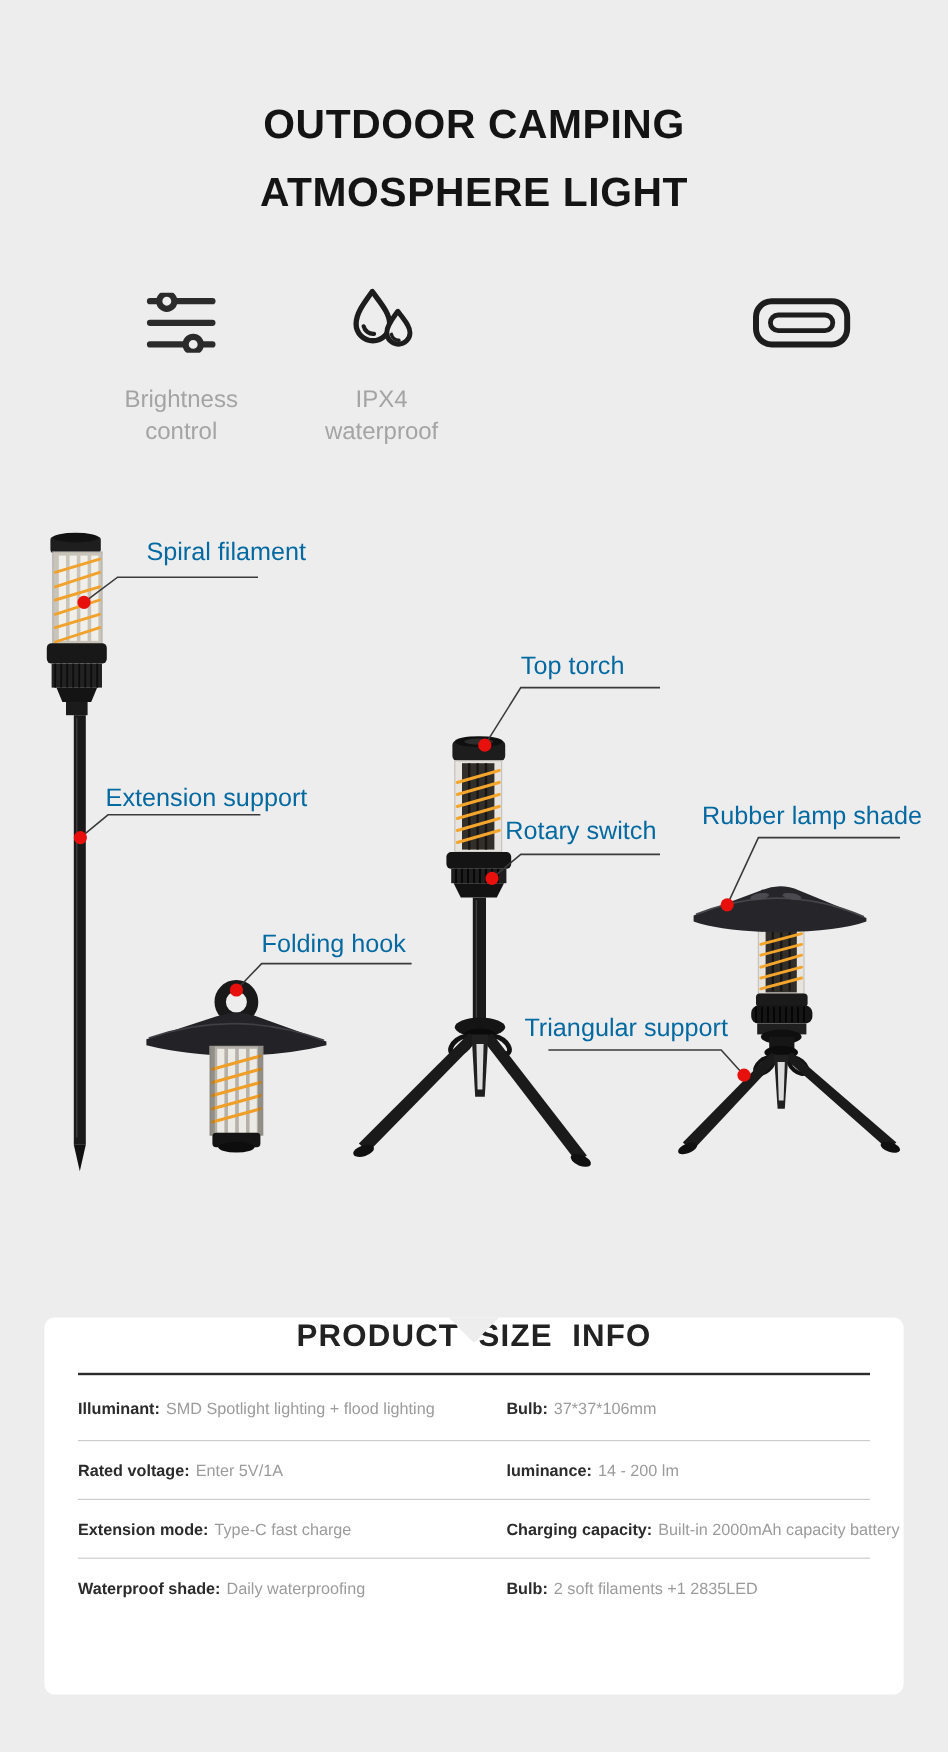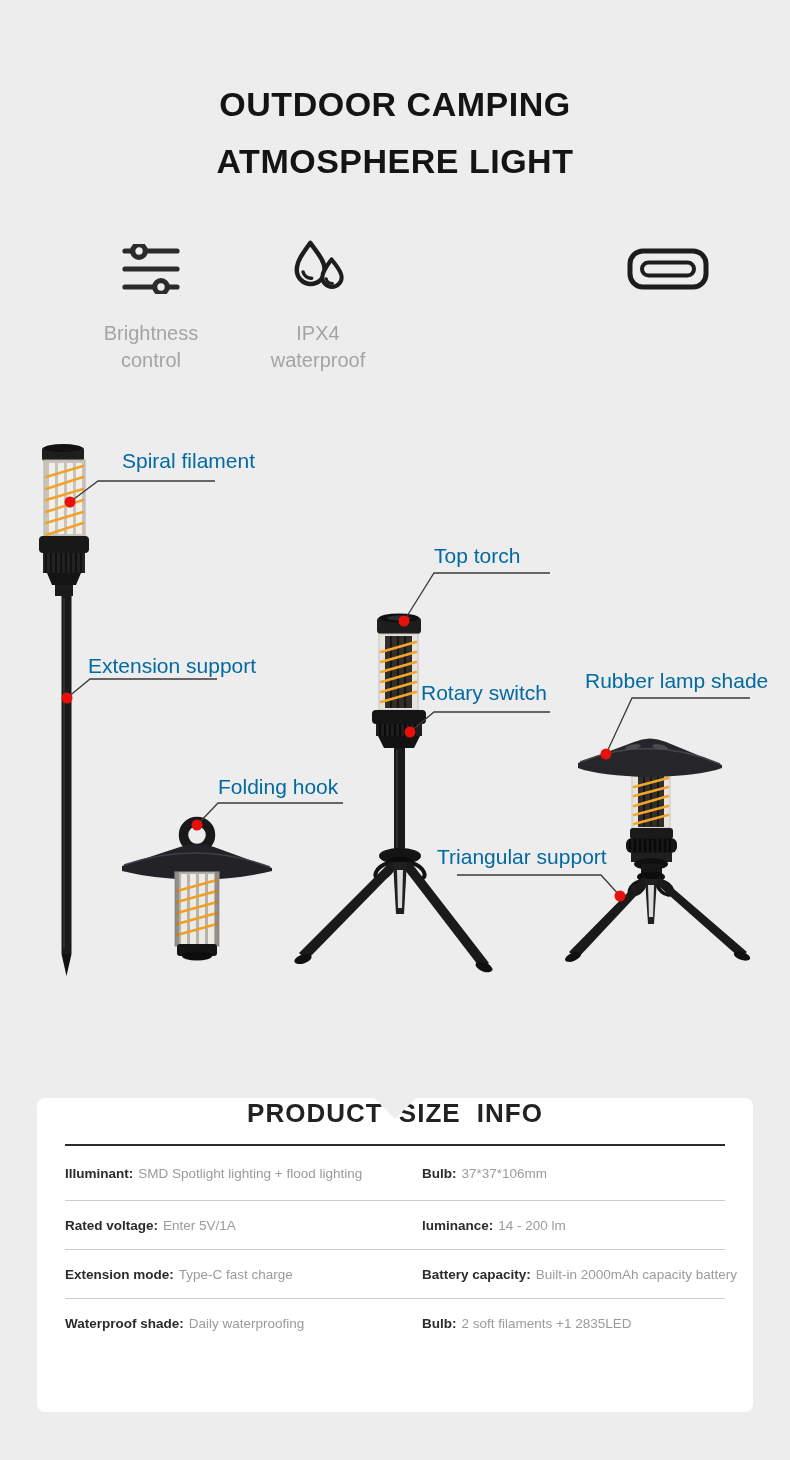--- a/index.html
+++ b/index.html
@@ -304,21 +304,21 @@
       <div class="cell">
         <b>luminance:</b><span>14 - 200 lm</span>
       </div>
     </div>
 
     <div class="specrow">
       <div class="cell">
         <b>Extension mode:</b><span>Type-C fast charge</span>
       </div>
       <div class="cell">
-        <b>Battery capacity:</b><span>Built-in 2000mAh capacity battery</span>
+        <b>Charging capacity:</b><span>Built-in 2000mAh capacity battery</span>
       </div>
     </div>
 
     <div class="specrow last">
       <div class="cell">
         <b>Waterproof shade:</b><span>Daily waterproofing</span>
       </div>
       <div class="cell">
         <b>Bulb:</b><span>2 soft filaments +1 2835LED</span>
       </div>

